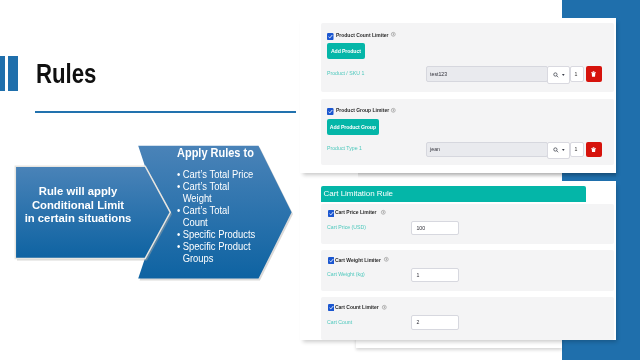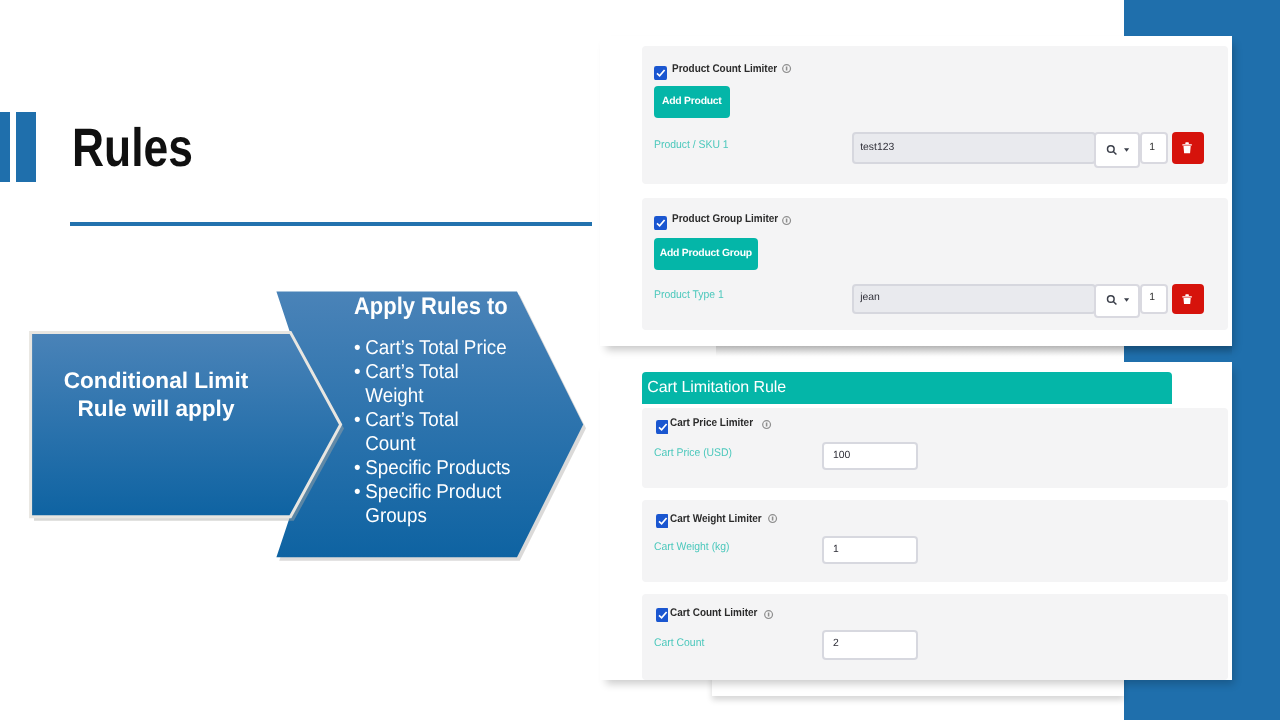--- a/index.html
+++ b/index.html
@@ -64,22 +64,23 @@
 </svg>
 <div class="c2txt c2head">Apply Rules to</div>
 <div class="bullets">
  <div><span>Cart’s Total Price</span></div>
  <div><span>Cart’s Total</span><br><span class="ind">Weight</span></div>
  <div><span>Cart’s Total</span><br><span class="ind">Count</span></div>
  <div><span>Specific Products</span></div>
  <div><span>Specific Product</span><br><span class="ind">Groups</span></div>
 </div>
 <div class="c1txt">
+ <div>Rule will apply</div>
  <div>Conditional Limit</div>
- <div>Rule will apply</div>
+ <div>in certain situations</div>
 </div>
 
 <div class="bluebg"></div>
 <div class="wcard w3"></div>
 <div class="wcard w2"></div>
 <div class="wcard w1"></div>
 <div class="shadowband"></div>
 
 <div class="gcard g1"></div>
 <svg class="cb" style="left:327.3px;top:32.8px;" viewBox="0 0 13 14">

